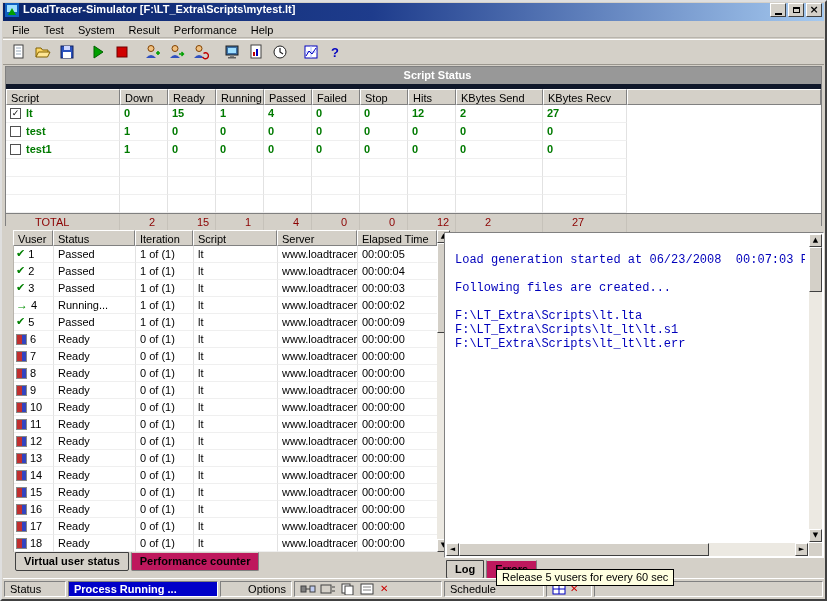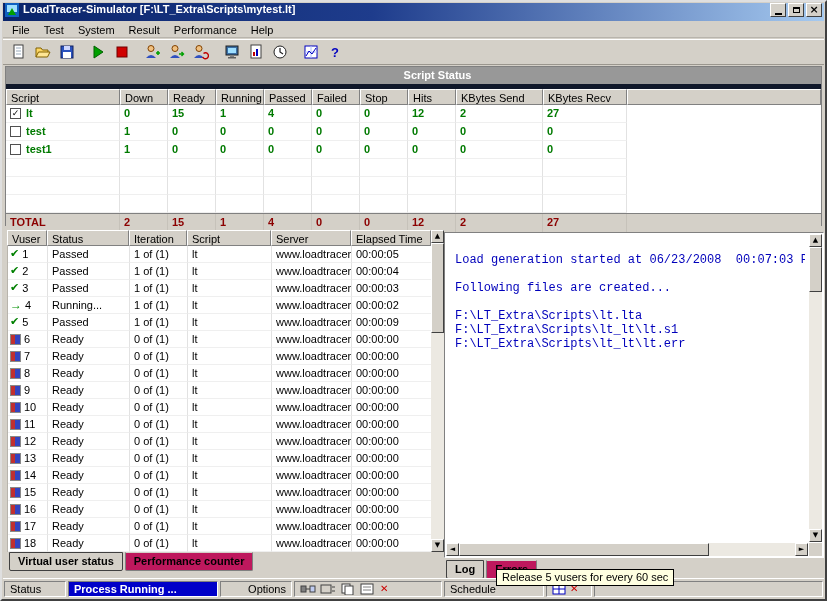--- a/index.html
+++ b/index.html
@@ -35,24 +35,24 @@
   .ss-body{height:108px;overflow:hidden;background:#fff;}
   .ss-row{display:grid;grid-template-columns:114px 48px 48px 48px 48px 48px 48px 48px 87px 84px 1fr;height:18px;}
   .cell{font-size:11px;line-height:17px;padding-left:4px;white-space:nowrap;overflow:hidden;box-sizing:border-box;
     border-right:1px solid #e2e2e2;border-bottom:1px solid #efefef;}
   .num{font-weight:bold;color:#007a00;}
   .script-cell{display:flex;align-items:center;}
   .checkbox{display:inline-block;width:11px;height:11px;background:#fff;border:1px solid #505050;box-sizing:border-box;
     font:bold 9px/9px "DejaVu Sans",sans-serif;text-align:center;color:#000;flex:0 0 11px;}
   .script-name{font-weight:bold;color:#007a00;margin-left:5px;}
   .ss-total{height:18px;background:#d4d0c8;border-top:1px solid #808080;}
-  .ss-total .cell{color:#8b0000;font-weight:bold;border-right:1px solid #c6c2ba;border-bottom:none;}
+  .ss-total .cell{color:#8b0000;font-weight:normal;border-right:1px solid #c6c2ba;border-bottom:none;margin-left:25px;}
   
   .split{position:absolute;top:228px;left:1px;right:1px;height:348px;}
-  .left-pane{position:absolute;left:4px;top:0;width:437px;height:100%;}
+  .left-pane{position:absolute;left:10px;top:0;width:437px;height:100%;}
   .v-grid{display:grid;grid-template-columns:40px 82px 58px 84px 80px 80px;width:424px;}
   .v-body{width:424px;height:306px;background:#fff;overflow:hidden;border-left:1px solid #b8b4ac;box-sizing:border-box;}
   .v-row{display:grid;grid-template-columns:40px 82px 58px 84px 80px 80px;height:17px;}
   .vcell{font-size:11px;line-height:16px;padding-left:4px;white-space:nowrap;overflow:hidden;box-sizing:border-box;
     border-right:1px solid #e2e2e2;border-bottom:1px solid #efefef;}
   .vid{display:flex;align-items:center;padding-left:2px;}
   .vicon{display:inline-block;margin-right:3px;}
   .vicon.check{color:#008000;font-weight:bold;font-size:11px;font-family:"DejaVu Sans",sans-serif;}
   .vicon.running{color:#009000;font-weight:bold;font-size:12px;}
   .vicon.ready{width:9px;height:9px;background:linear-gradient(90deg,#c03030 50%,#3344c0 50%);border:1px solid #888;}

